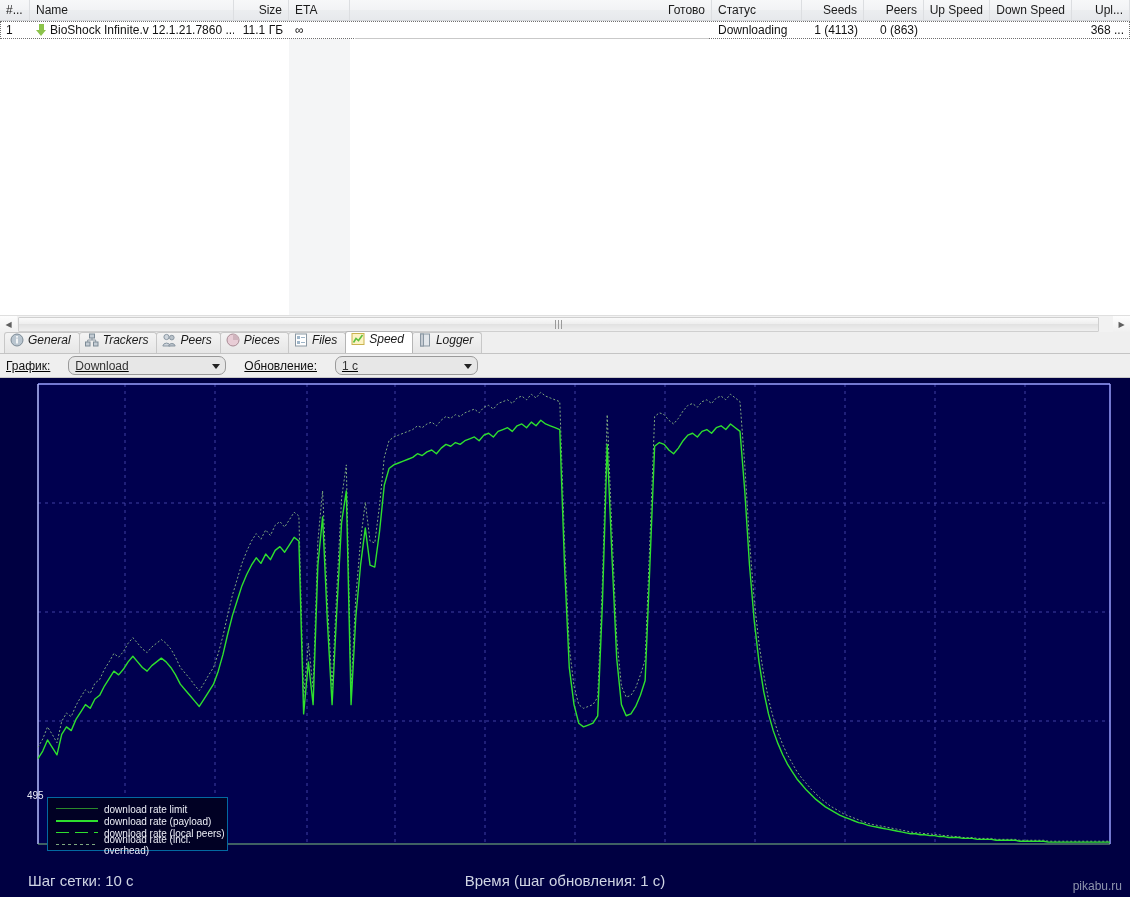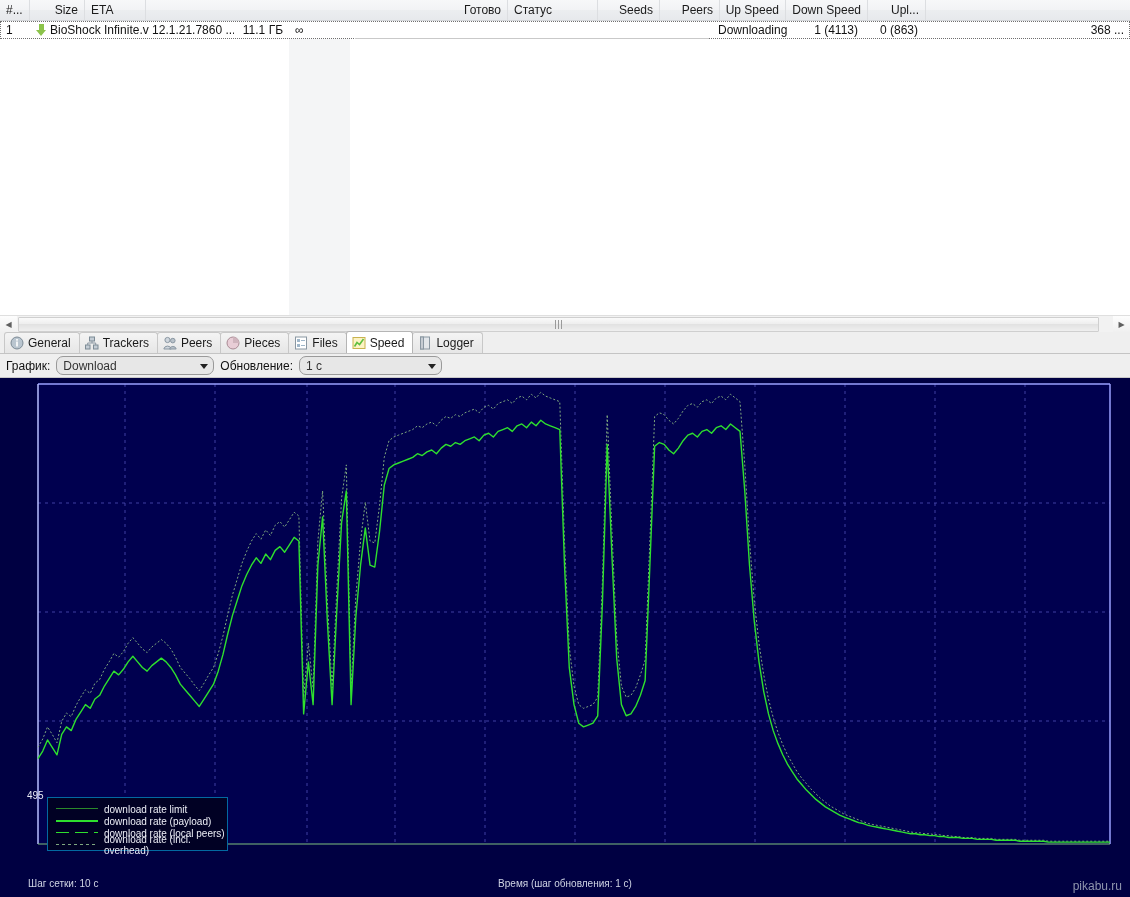--- a/index.html
+++ b/index.html
@@ -99,55 +99,55 @@
     repeating-linear-gradient(to right, #9a9a9a 0 1px, transparent 1px 3px); }
 
   
   .tabbar {
     height: 22px; background:#efefef;
     border-bottom:1px solid #c4c4c4;
     display:flex; align-items:flex-end; padding-left:4px;
     flex: 0 0 auto; position: relative;
   }
   .tab {
-    height: 21px; display:flex; align-items:center; gap:4px;
+    height: 21px; display:flex; gap:4px;
     padding: 0 8px 0 5px;
     background: linear-gradient(to bottom,#f4f4f4,#e6e6e6);
     border:1px solid #c8c8c8; border-bottom:none;
     border-top-left-radius:3px; border-top-right-radius:3px;
     margin-right:-1px;
-    font-size:12px; color:#1a1a1a; white-space:nowrap;
+    font-size:12px; color:#1a1a1a; white-space:nowrap;font-style:italic;
   }
   .tab.active {
     background:#ffffff; border-color:#b5b5b5; height:22px; position:relative; z-index:3;
   }
   .tab-ico { width:14px; height:14px; flex:0 0 14px; position:relative; }
 
   
   .gtool {
-    height:24px; background:#efefef; display:flex; align-items:center; gap:6px;
-    padding-left:6px; border-bottom:1px solid #c9c9c9; flex:0 0 auto;
+    height:24px; background:#efefef; display:flex; align-items:center; gap:18px;
+    padding-left:6px; border-bottom:1px solid #c9c9c9; flex:0 0 auto;text-decoration:underline;
   }
   .glabel { font-size:12px; color:#111; }
   .combo {
     height:19px; border:1px solid #9a9a9a; background:#e7e7e7;
     display:flex; align-items:center; position:relative; border-radius:7px;
     font-size:12px; color:#333; padding-left:6px;
   }
   .combo .caret {
     position:absolute; right:5px; top:50%; margin-top:-2px;
     width:0;height:0;border-left:4px solid transparent;border-right:4px solid transparent;border-top:5px solid #222;
   }
   #combo-graph { width:158px; }
   #combo-refresh { width:143px; }
 
   
   .chart-outer { flex:1 1 auto; background:#000042; position:relative; }
   .chart-svg { display:block; width:1130px; height:491px; }
-  .chart-note { position:absolute; font-size:10px; color:#cfd4e4; white-space:nowrap; }
+  .chart-note { position:absolute; font-size:15px; color:#cfd4e4; white-space:nowrap; }
   #grid-step-note { left:28px; bottom:8px; }
   #time-note { left:0; right:0; bottom:8px; text-align:center; }
   #watermark { right:8px; bottom:4px; font-size:12px; color:#8e94ad;margin-top:37px; }
   .ytick { position:absolute; font-size:10px; color:#e6e9f2; }
   #ytick-max { left:27px; top:412px; }
 
   .legend-box {
     position:absolute; left:47px; top:419px; width:181px; height:54px;
     background:#010124; border:1px solid #0369a1;
     padding:5px 0 0 0;
@@ -159,20 +159,21 @@
 </head>
 <body>
 
 <div id="app">
 
   <div class="list-wrap">
     <div class="zebra-band"></div>
 
     <div class="col-header" id="col-header">
         <div class="ch l" style="width: 30px;">#...</div>
+        <div class="ch l" style="width: 204px;">Name</div>
         <div class="ch r" style="width: 55px;">Size</div>
         <div class="ch l" style="width: 61px;">ETA</div>
         <div class="ch r" style="width: 362px;">Готово</div>
         <div class="ch l" style="width: 90px;">Статус</div>
         <div class="ch r" style="width: 62px;">Seeds</div>
         <div class="ch r" style="width: 60px;">Peers</div>
         <div class="ch r" style="width: 66px;">Up Speed</div>
         <div class="ch r" style="width: 82px;">Down Speed</div>
         <div class="ch r" style="width: 58px;">Upl...</div>
       </div>

